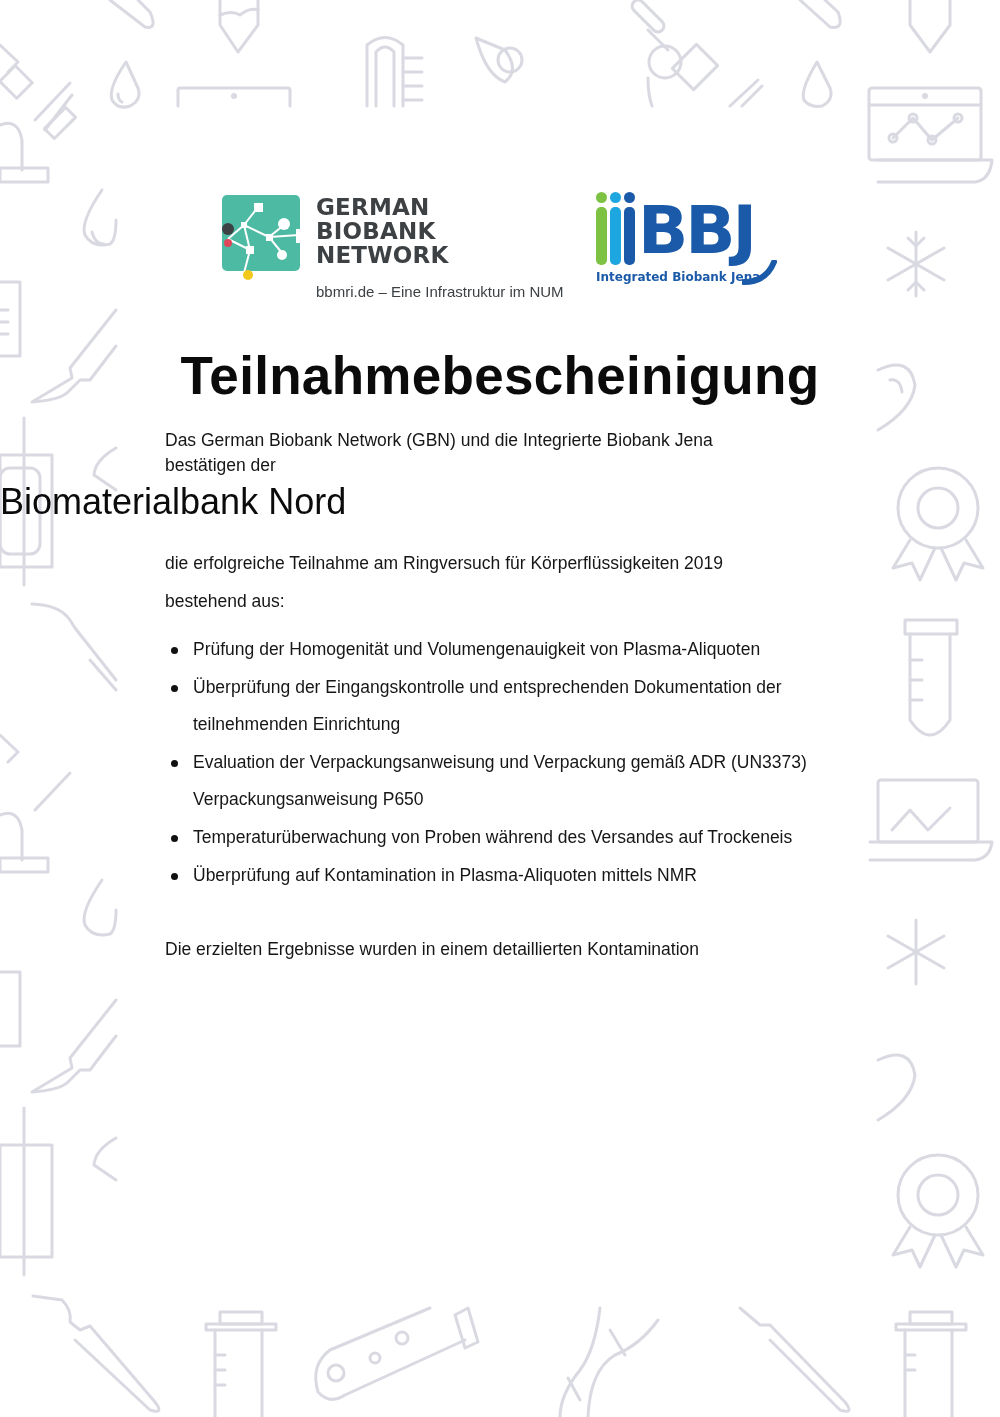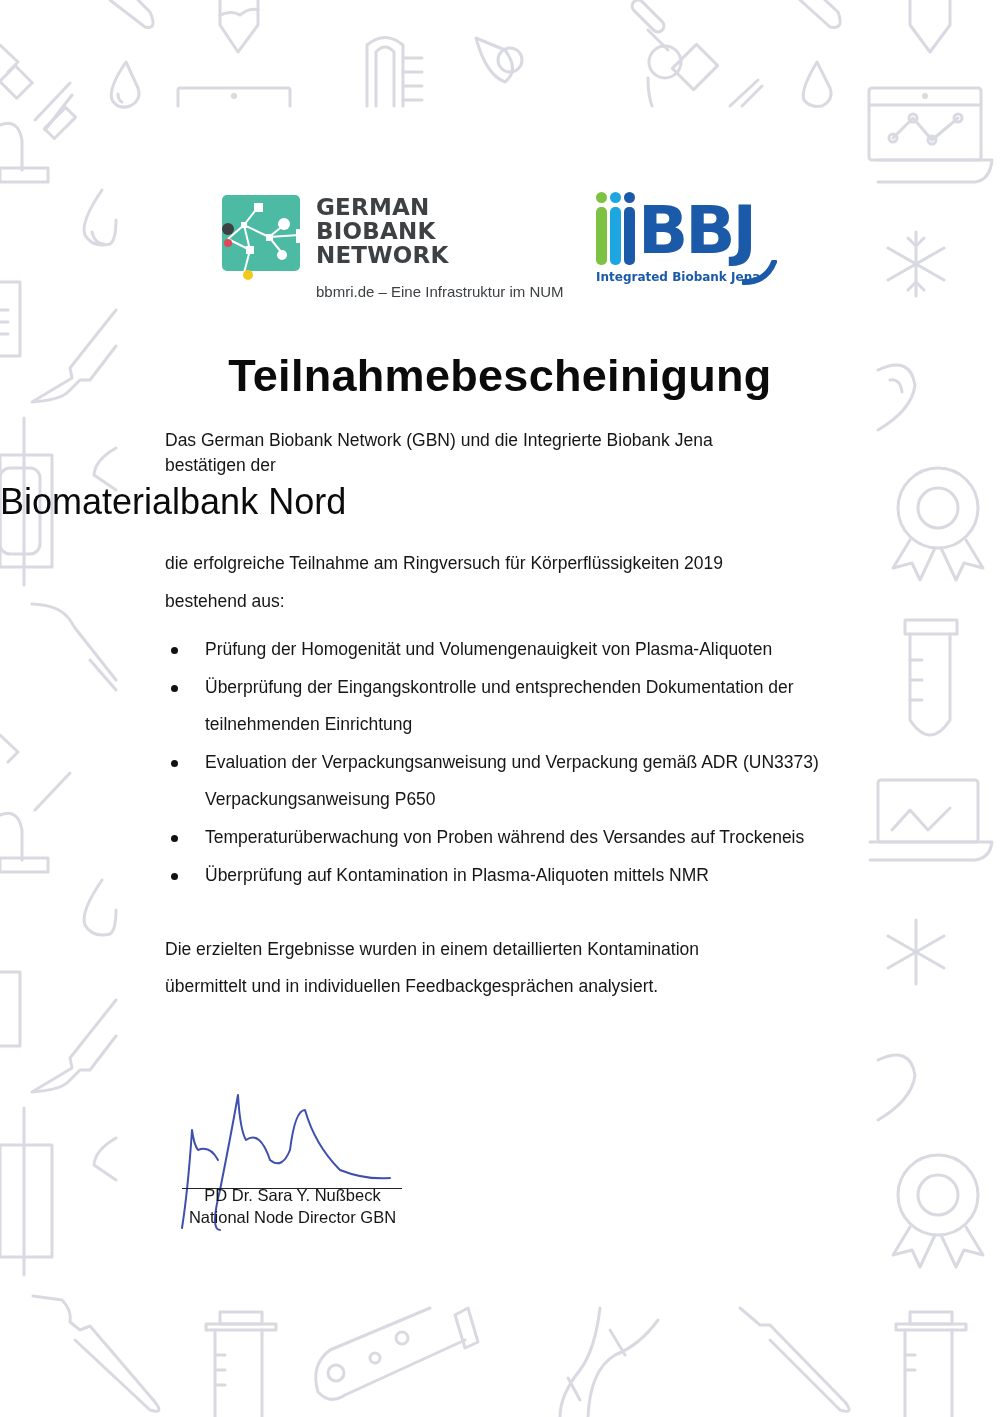--- a/index.html
+++ b/index.html
@@ -12,27 +12,27 @@
   .gbn-box { position: absolute; left: 8px; top: 2px; width: 78px; height: 76px; background: #4dbaa3; border-radius: 5px; }
   .gbn-box svg { position: absolute; left: -8px; top: 0; }
   .gbn-text { position: absolute; left: 102px; top: 2px; font-family: "DejaVu Sans", sans-serif; font-weight: bold; font-size: 23px; line-height: 24px; color: #3d4144; letter-spacing: 0.2px; }
   .gbn-sub { position: absolute; left: 102px; top: 90px; font-size: 15px; color: #3d4144; white-space: nowrap; }
   .logo-ibbj { position: absolute; left: 592px; top: 190px; width: 190px; height: 100px; }
   .dot { position: absolute; top: 2px; width: 11px; height: 11px; border-radius: 50%; }
   .bar { position: absolute; top: 17px; width: 11px; height: 58px; border-radius: 5px; }
   .ibbj-letters { position: absolute; left: 46px; top: 4px; font-family: "DejaVu Sans", sans-serif; font-weight: bold; font-size: 66px; line-height: 74px; color: #1a5aa8; letter-spacing: -3px; }
   .ibbj-sub { position: absolute; left: 4px; top: 80px; font-family: "DejaVu Sans", sans-serif; font-weight: bold; font-size: 12px; color: #1a5aa8; white-space: nowrap; }
   .ibbj-swoosh { position: absolute; left: 150px; top: 70px; }
-  h1 { position: absolute; left: 0; width: 1000px; top: 346px; margin: 0; text-align: center; font-family: "Liberation Sans", sans-serif; font-weight: bold; font-size: 45px; line-height: 60px; color: #0b0b0b; letter-spacing: 0.3px; }
+  h1 { position: absolute; left: 0; width: 1000px; top: 346px; margin: 0; text-align: center; font-family: "Liberation Sans", sans-serif; font-weight: bold; font-size: 53px; line-height: 60px; color: #0b0b0b; letter-spacing: 0.3px; }
   .p { position: absolute; left: 165px; font-size: 17.5px; line-height: 22px; color: #161616; white-space: nowrap; }
   .recipient { position: absolute; left: 0; width: 1000px; top: 480px; text-align: left; font-size: 36px; line-height: 44px; color: #0b0b0b; }
   ul.items { position: absolute; left: 165px; top: 0; margin: 0; padding: 0; list-style: none; }
   .li { position: absolute; left: 0; white-space: nowrap; font-size: 17.5px; line-height: 22px; color: #161616; }
   .li .bullet { position: absolute; left: 6px; top: 9px; width: 7px; height: 7px; border-radius: 50%; background: #111; }
-  .li .txt { position: absolute; left: 40px; top: 0; }
+  .li .txt { position: absolute; left: 28px; top: 0; }
   .sig { position: absolute; text-align: center; font-size: 16.5px; line-height: 22.5px; color: #161616; }
   .sig-line { position: absolute; height: 1px; background: #222; }
   .sig svg path { fill: none; stroke: #3e4fae; stroke-width: 2; stroke-linecap: round; stroke-linejoin: round; }
 </style>
 </head>
 <body>
 
 <div class="bg">
   <svg width="1000" height="1417" viewBox="0 0 1000 1417">
 
@@ -312,25 +312,15 @@
       <span class="bullet"></span>
       <span class="txt">Temperaturüberwachung von Proben während des Versandes auf Trockeneis</span>
     </li>
     <li class="li" style="top:864px">
       <span class="bullet"></span>
       <span class="txt">Überprüfung auf Kontamination in Plasma-Aliquoten mittels NMR</span>
     </li>
   </ul>
 
   <div class="p" style="top:938px">Die erzielten Ergebnisse wurden in einem detaillierten Kontamination</div>
-  <div class="p" style="top:975px">übermittelt und in individuellen Feedbackgesprächen analysiert.</div>
-
-  <div class="sig" style="left:180px;top:1090px;width:225px;height:150px">
-    <svg width="225" height="150" viewBox="0 0 225 150" style="position:absolute;left:0;top:0">
-      <path d="M2 138 Q8 100 12 40 Q14 55 18 60 Q30 55 38 70"></path>
-      <path d="M40 140 Q30 140 40 100 Q50 50 58 5 Q60 40 66 50 Q80 40 90 70 Q102 80 110 60 Q115 20 125 20 Q135 55 160 80 Q185 90 210 88"></path>
-    </svg>
-    <div class="sig-line" style="left:2px;top:98px;width:220px"></div>
-    <div style="position:absolute;left:0;top:94px;width:225px">PD Dr. Sara Y. Nußbeck</div>
-    <div style="position:absolute;left:0;top:116px;width:225px">National Node Director GBN</div>
-  </div>
+
 
 </div>
 
 </body></html>

